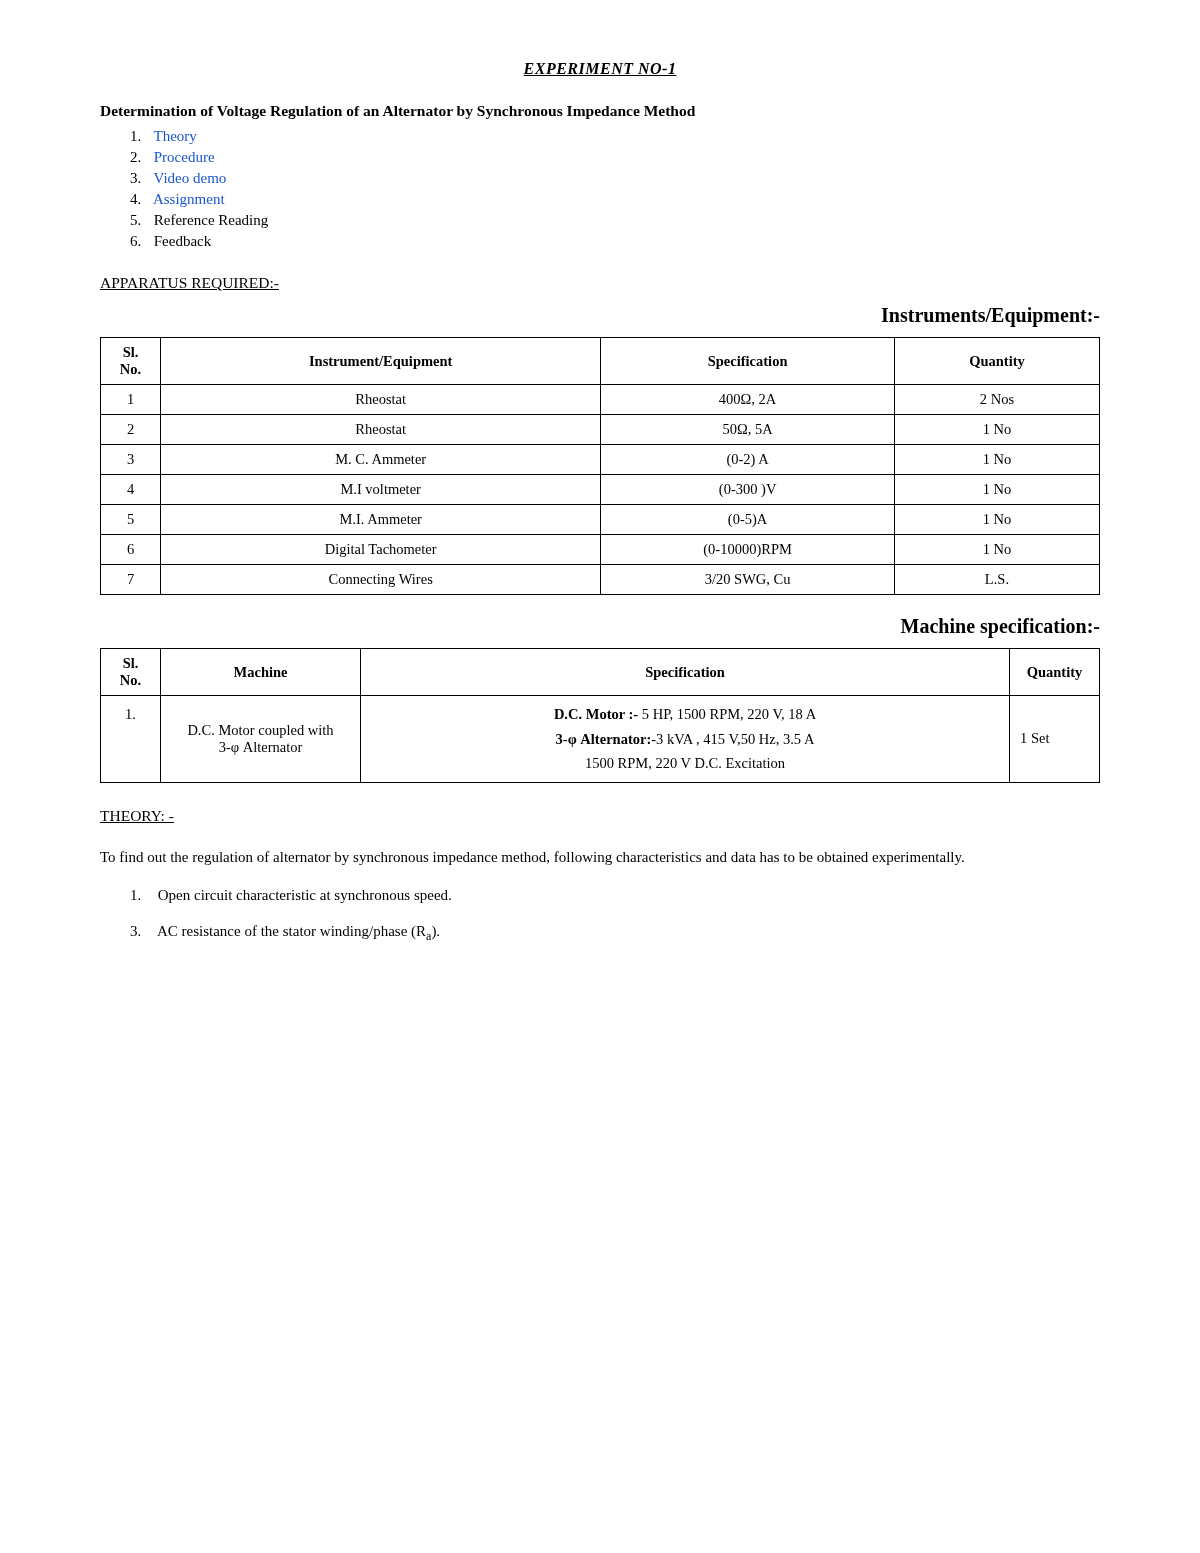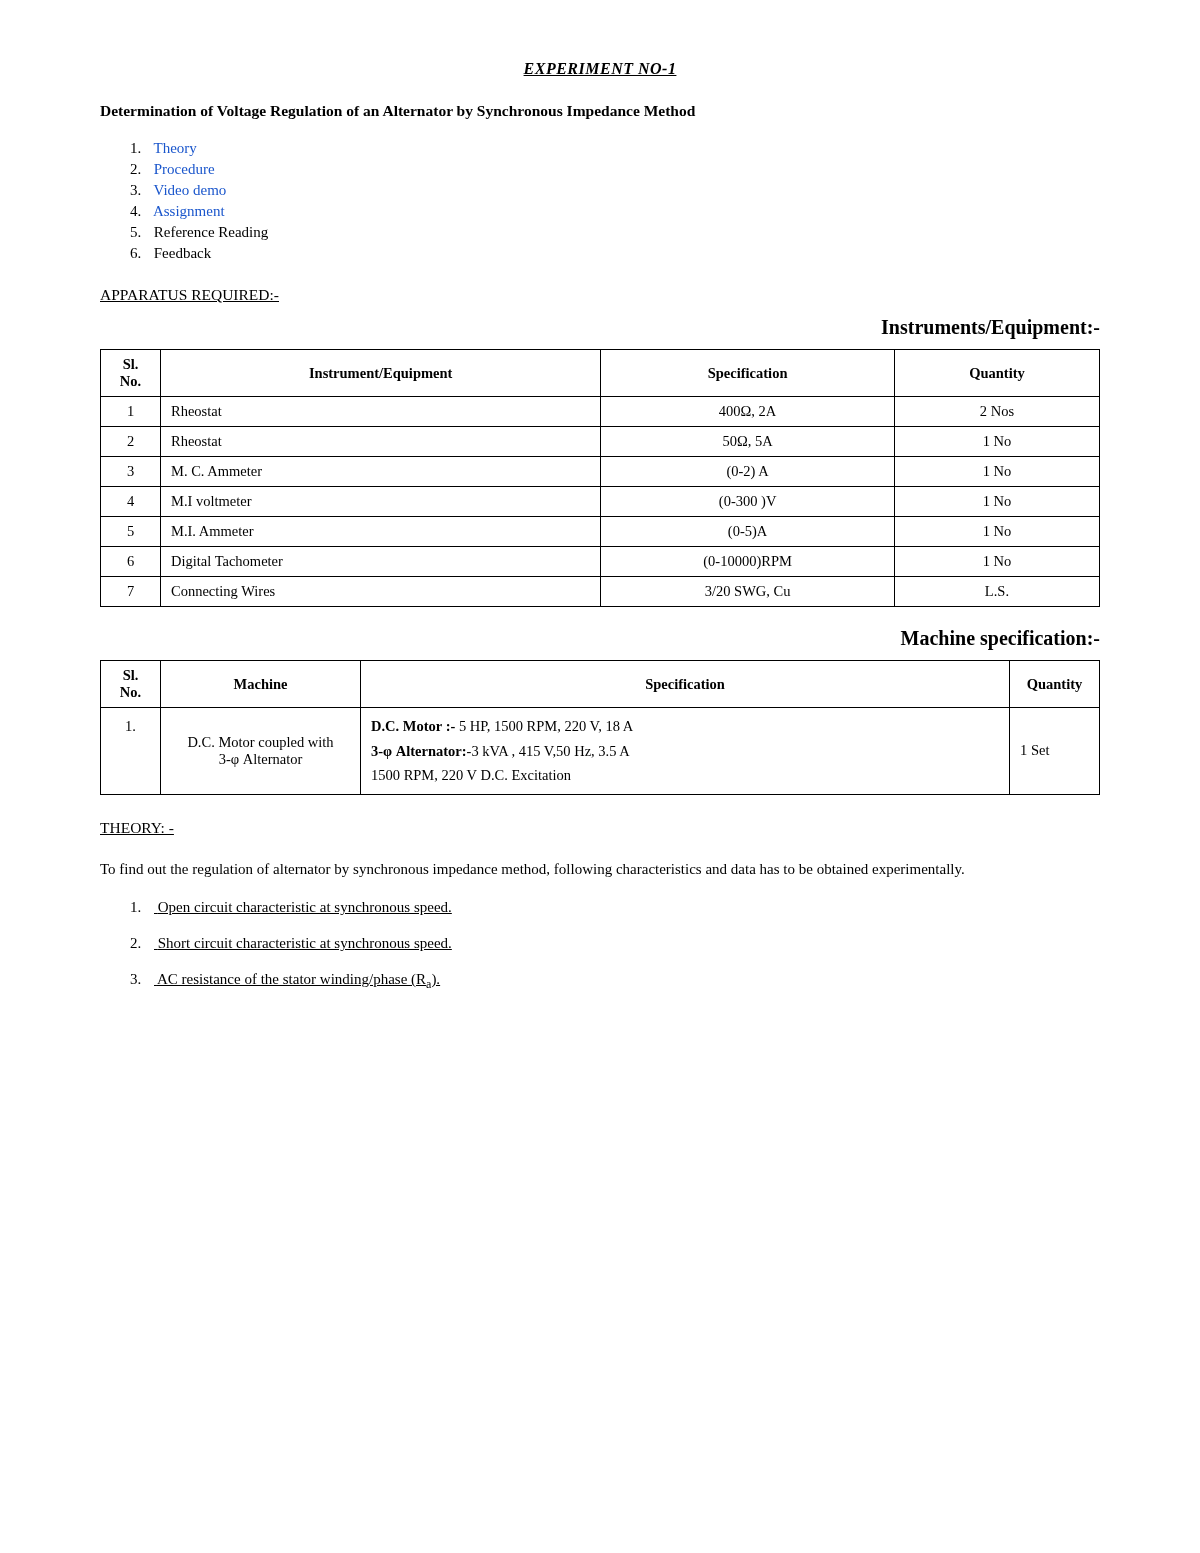--- a/index.html
+++ b/index.html
@@ -25,21 +25,21 @@
       text-transform: uppercase;
       font-size: 16px;
       margin-bottom: 24px;
       letter-spacing: 0.5px;
       font-style: italic;
     }
 
     .main-heading {
       font-weight: bold;
       font-size: 15.5px;
-      margin-bottom: 20px;
+      margin-bottom: 8px;
     }
 
     .nav-list {
       list-style: none;
       margin-left: 30px;
       margin-bottom: 20px;
     }
 
     .nav-list li {
       margin-bottom: 4px;
@@ -88,37 +88,36 @@
       text-align: center;
       vertical-align: middle;
     }
 
     table th {
       font-weight: bold;
       background: #fff;
     }
 
     table td.left {
-      text-align: left;
+      text-align: center;
     }
 
     .theory-section {
       margin-top: 20px;
     }
 
     .theory-section p {
       text-align: justify;
       margin-bottom: 14px;
       line-height: 1.6;
     }
 
     .theory-list {
       list-style: none;
       margin-left: 30px;
-      text-decoration: underline;
     }
 
     .theory-list li {
       margin-bottom: 12px;
       line-height: 1.6;
     }
 
     .theory-list li span.num {
       display: inline-block;
       width: 24px;
@@ -251,21 +250,17 @@
 
 <div class="theory-section">
   <p>To find out the regulation of alternator by synchronous impedance method, following characteristics and data has to be obtained experimentally.</p>
 
   <ol class="theory-list">
     <li>
       <span class="num">1.</span>
       <span>Open circuit characteristic at synchronous speed.</span>
     </li>
     <li>
-      <span class="num">2.</span>
-      <span>Short circuit characteristic at synchronous speed.</span>
-    </li>
-    <li>
       <span class="num">3.</span>
       <span>AC resistance of the stator winding/phase (R<sub class="sub-small">a</sub>).</span>
     </li>
   </ol>
 </div>
 
 </body></html>

